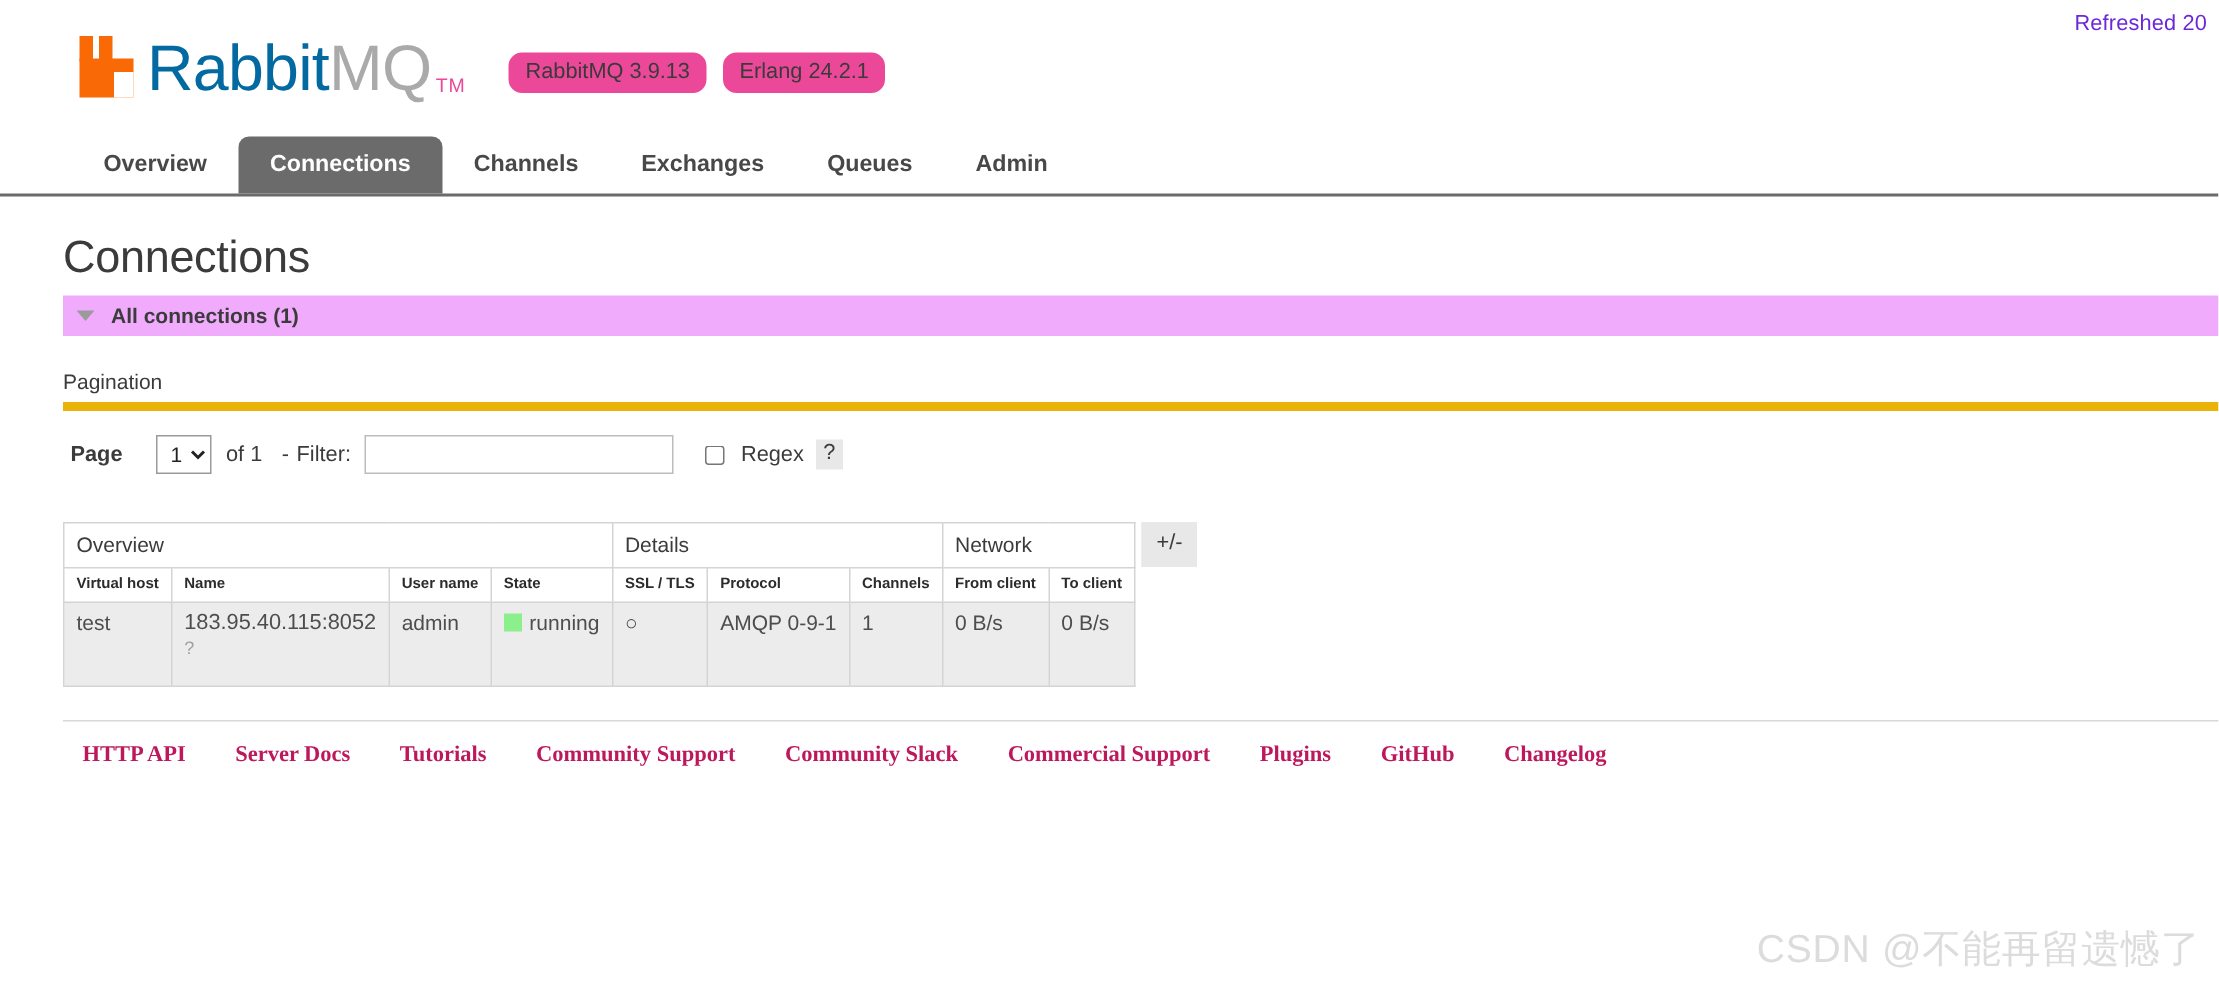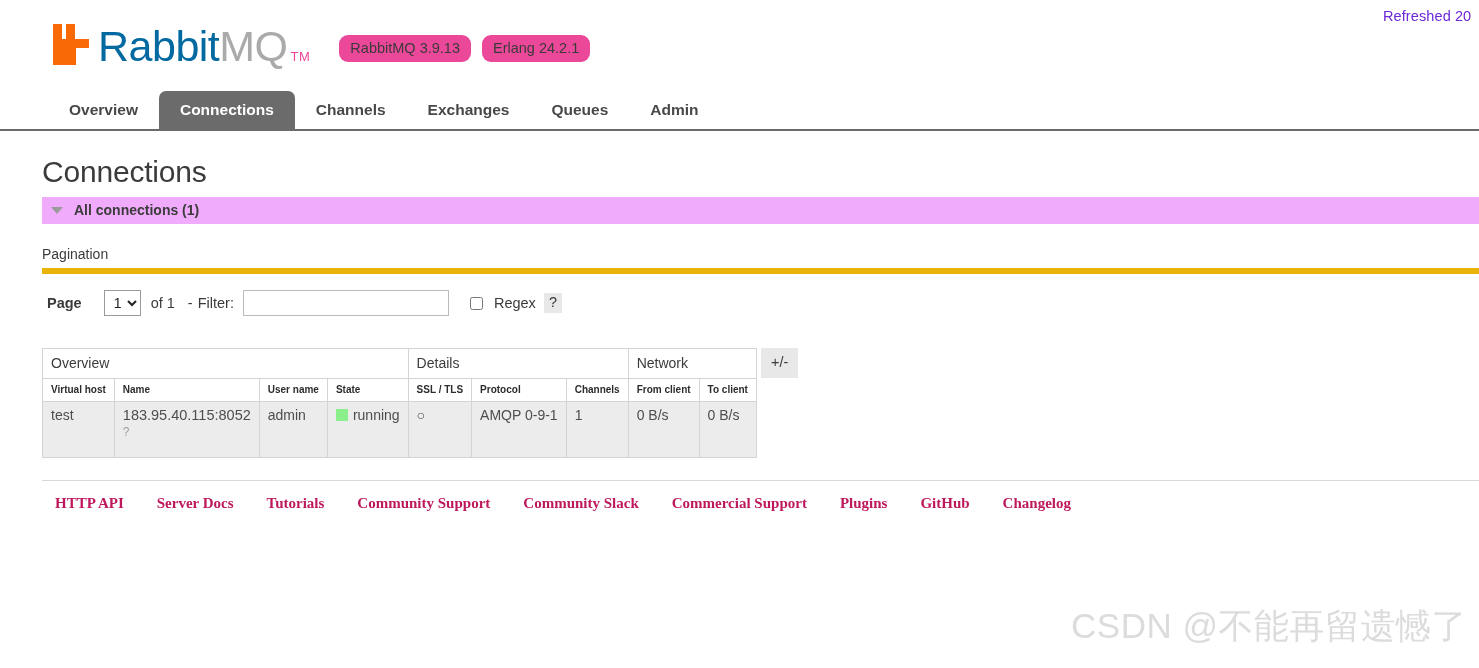--- a/index.html
+++ b/index.html
@@ -339,21 +339,21 @@
     cursor: pointer;
     text-decoration: none;
     font-family: Liberation Serif, serif;
   }
 
   
   #watermark {
     position: absolute;
     right: 12px;
     bottom: 18px;
-    font-size: 35px;
+    font-size: 26px;
     color: #dcdcdc;
     white-space: nowrap;
     letter-spacing: 0.5px;
   }
 </style>
 </head>
 <body>
 
 <div id="refresh-status">Refreshed 20</div>
 

